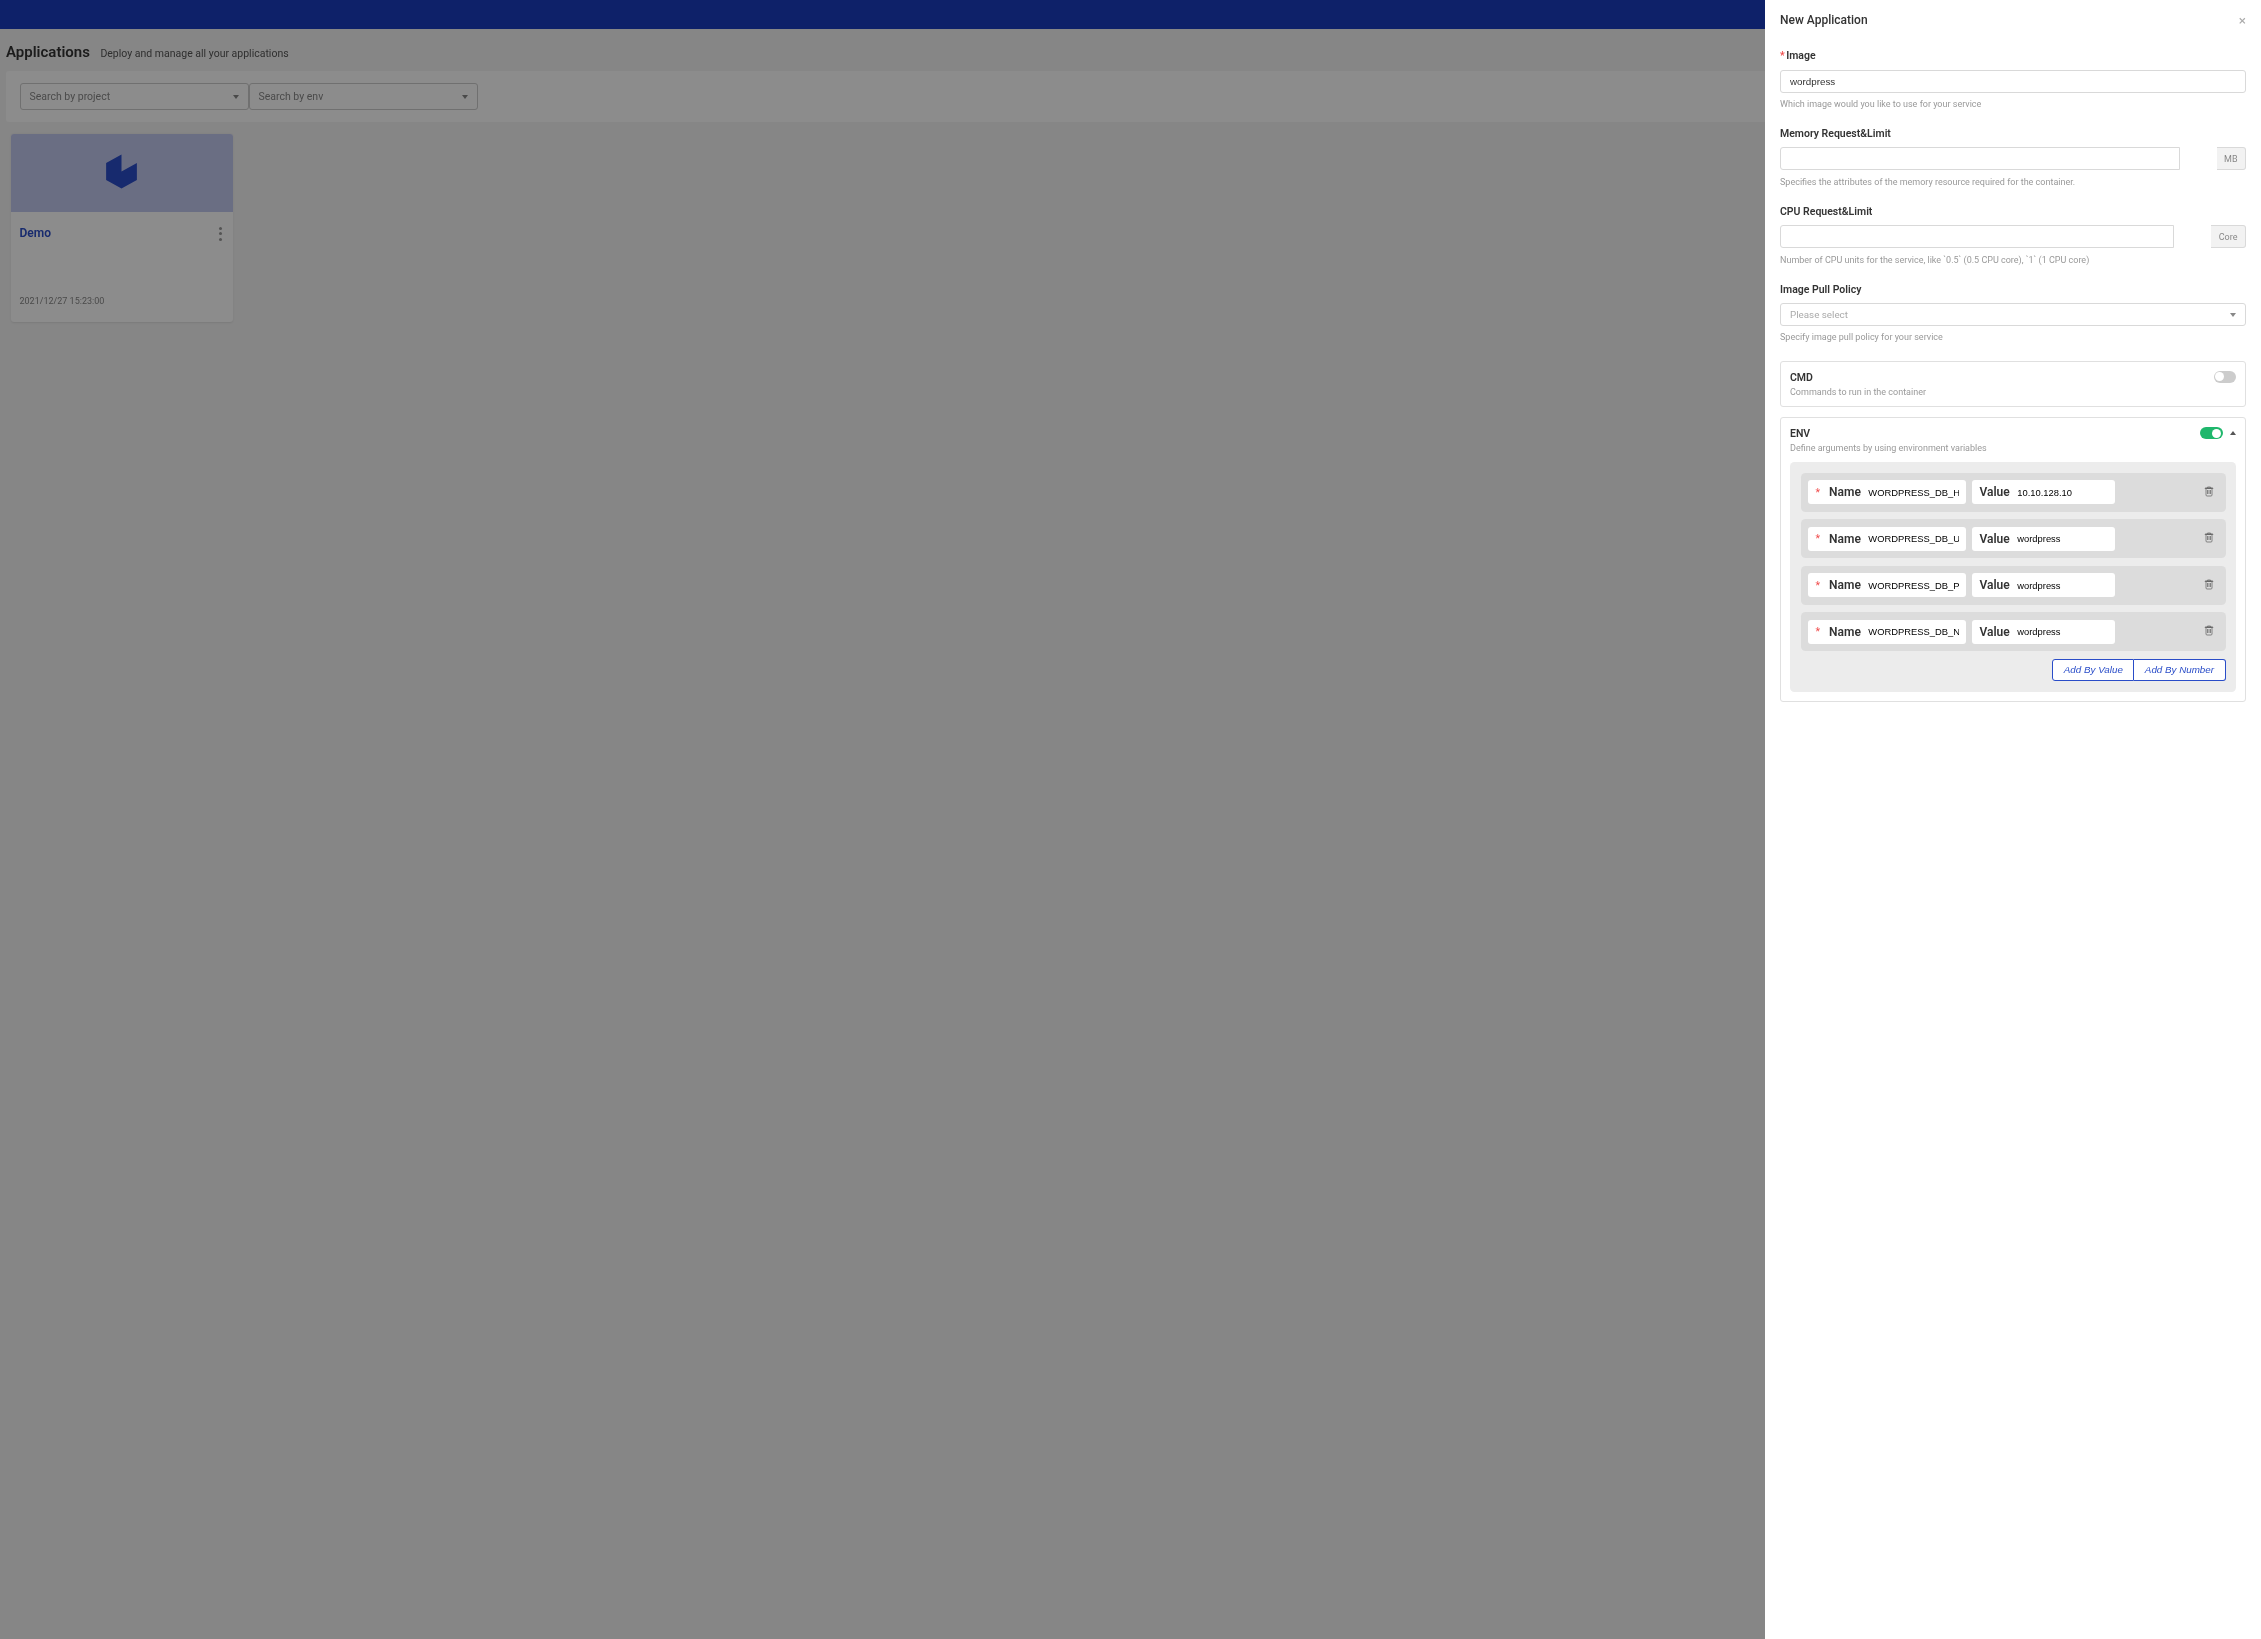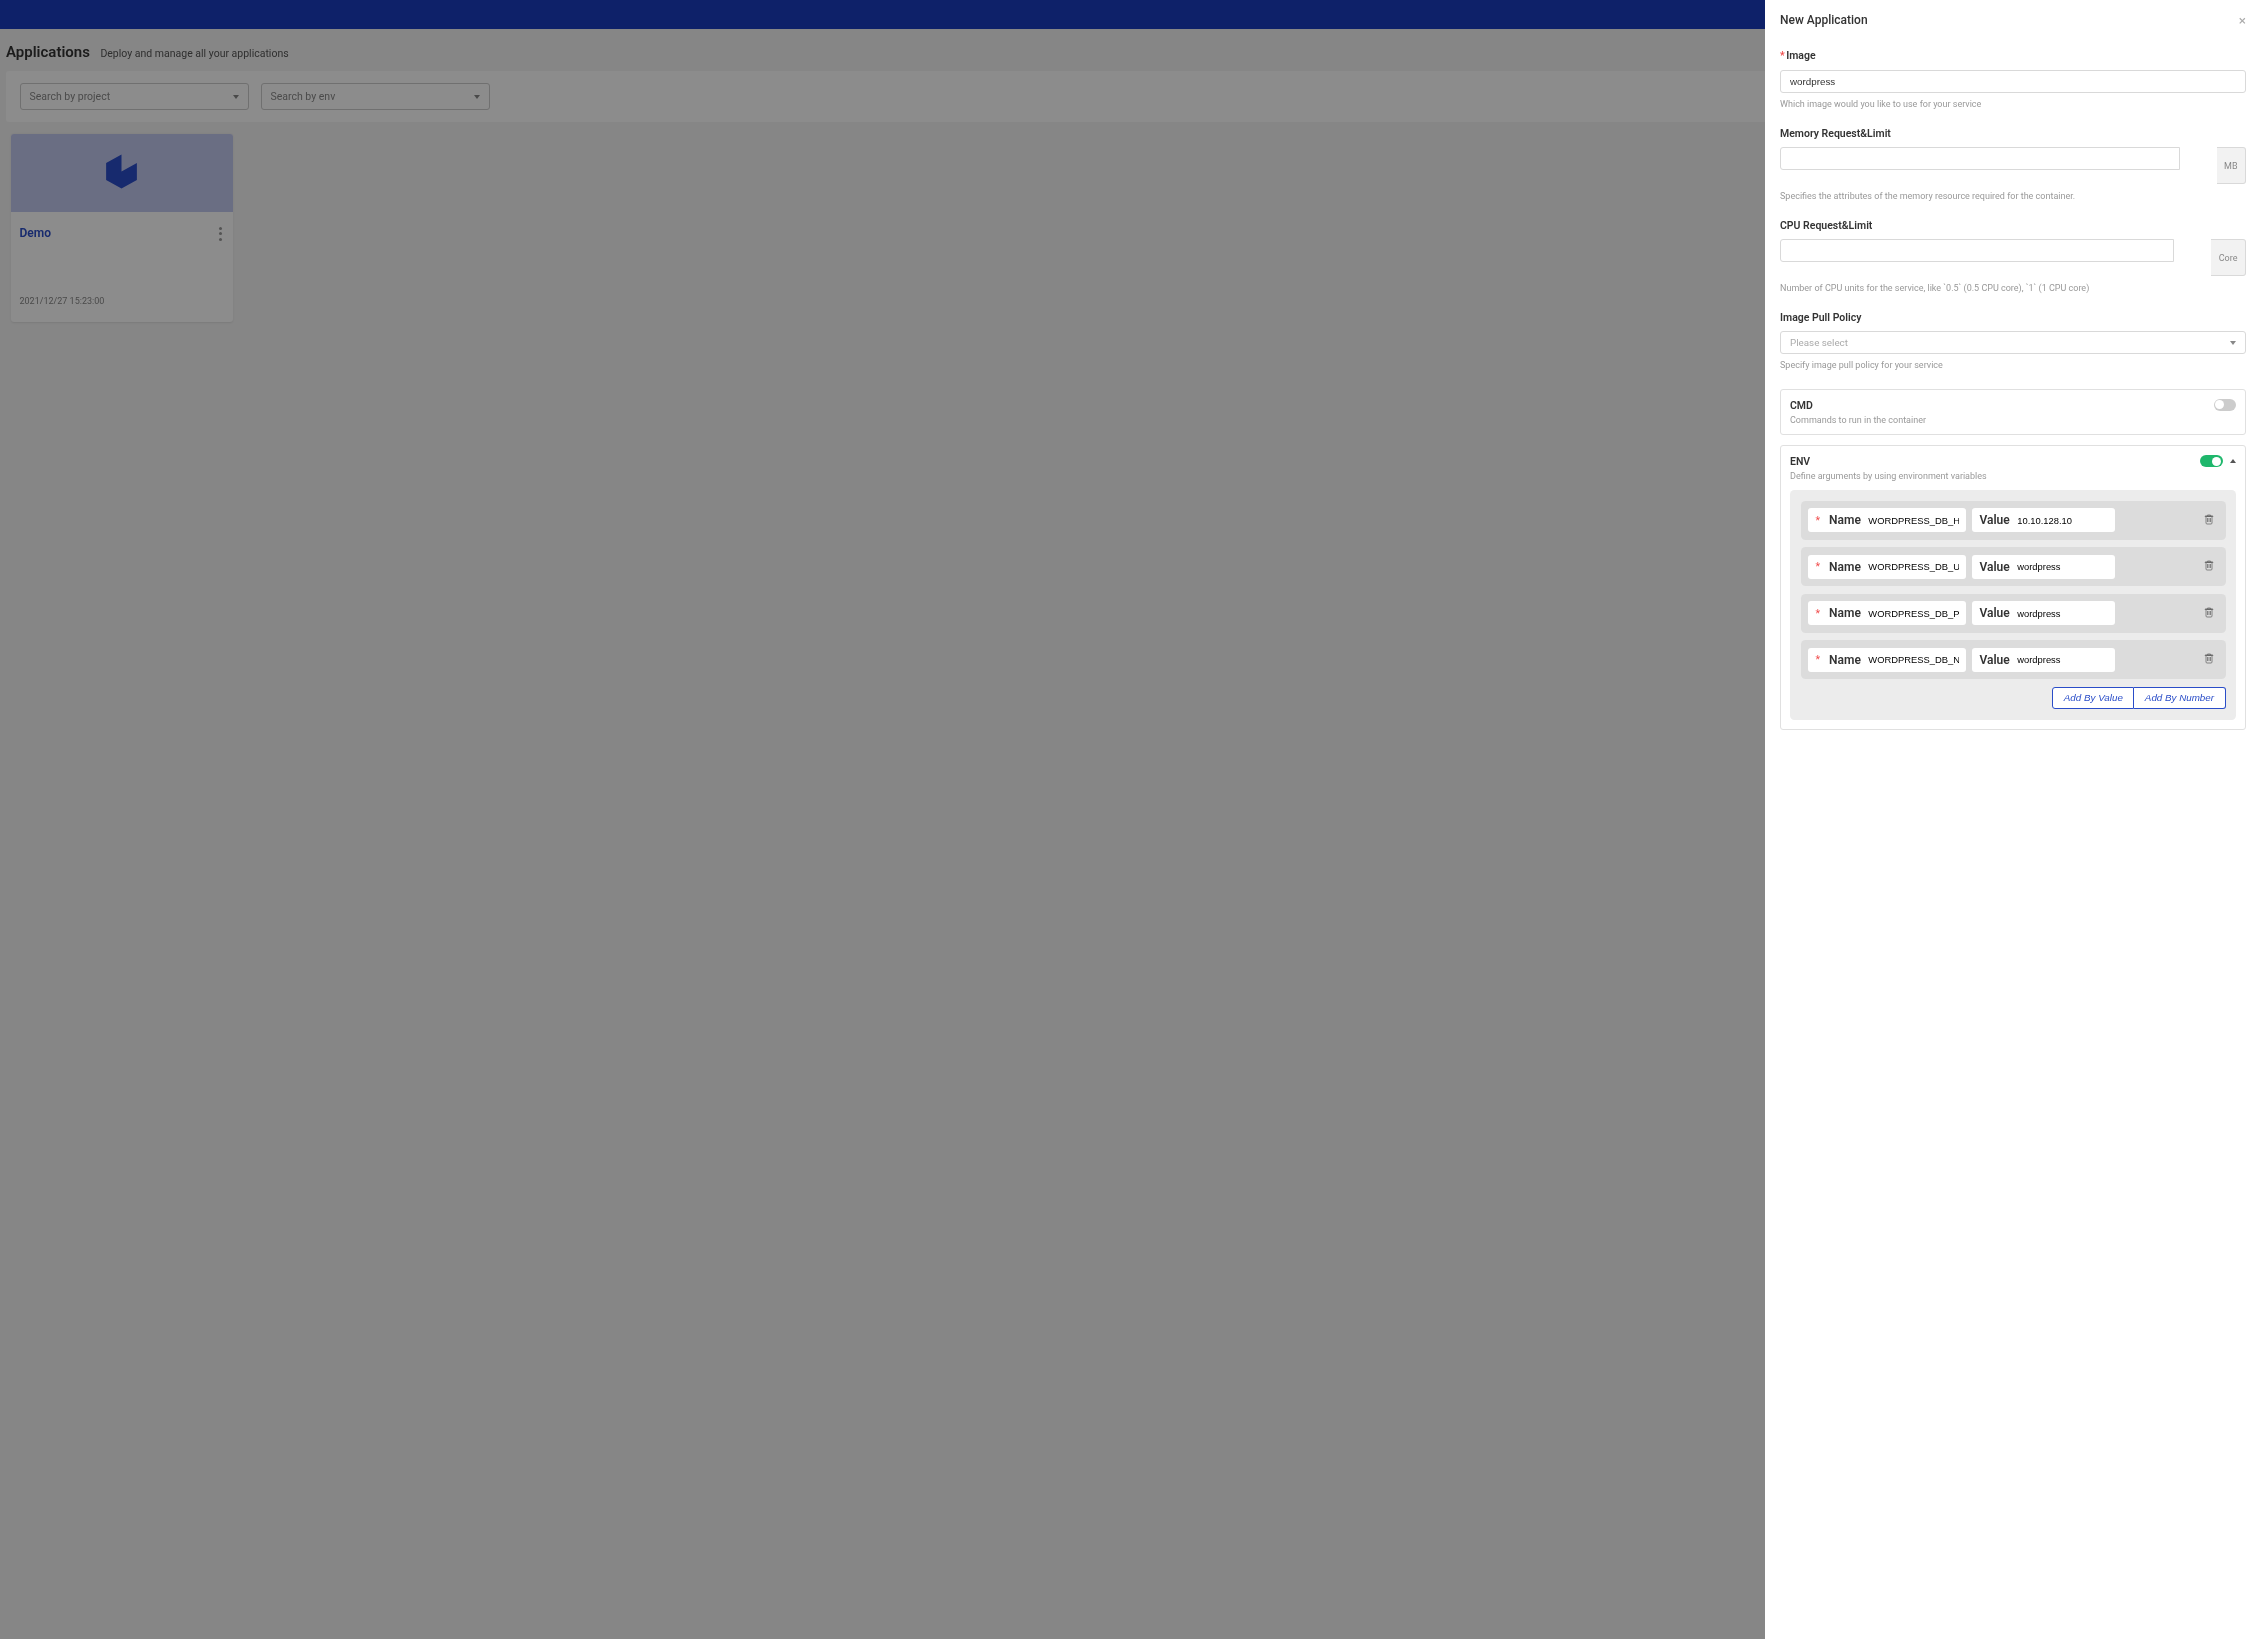--- a/index.html
+++ b/index.html
@@ -1,21 +1,21 @@
 <!DOCTYPE html>
 <html style="font-size:12px"><head>
 <meta charset="utf-8">
 <style>
 * { box-sizing: border-box; margin: 0; padding: 0; }
 body { font-family: -apple-system, BlinkMacSystemFont, "Segoe UI", Roboto, sans-serif; background: #f5f5f5; color: #333; font-size: 10.5px; overflow: hidden; }
 .top-bar { height: 29px; background: #1a3dbf; width: 100%; }
 .page-header { padding: 13.5px 6px 10.5px; display: flex; align-items: baseline; gap: 10.5px; }
 .page-title { font-size: 15px; font-weight: 600; }
 .page-subtitle { font-size: 10.5px; color: #555; }
-.filters { background: #fff; margin: 0 6px; padding: 12px 13.5px; border-radius: 3px; display: flex; gap: 12px; }
+.filters { background: #fff; margin: 0 6px; padding: 12px 13.5px; border-radius: 3px; display: flex; gap: 0; }
 .select { flex: 0 0 229px; height: 27px; border: 0.8px solid #ccc; border-radius: 3px; padding: 0 9px; display: flex; align-items: center; justify-content: space-between; color: #888; background: #fff; cursor: pointer; }
 .chevron-down { width: 0; height: 0; border-left: 3.8px solid transparent; border-right: 3.8px solid transparent; border-top: 4.5px solid #888; }
 .cards { padding: 12px 10.5px; }
 .card { width: 222px; background: #fff; border-radius: 3px; box-shadow: 0 0.8px 2.3px rgba(0,0,0,0.1); overflow: hidden; }
 .card-top { height: 78px; background: #c2c8ef; display: flex; align-items: center; justify-content: center; }
 .box-icon svg { width: 41px; height: 41px; fill: #2a4dc8; }
 .card-body { padding: 13.5px 9px 16.5px; position: relative; min-height: 110px; }
 .card-title { color: #2a4dc8; font-weight: 600; font-size: 12px; }
 .card-menu { position: absolute; top: 12px; right: 7.5px; display: flex; flex-direction: column; gap: 2.3px; cursor: pointer; padding: 3px; }
 .card-menu span { width: 3px; height: 3px; background: #999; border-radius: 50%; }
@@ -27,21 +27,21 @@
 .drawer-title { font-size: 12px; font-weight: 500; }
 .close-x { color: #aaa; font-size: 13.5px; cursor: pointer; }
 .form-group { margin-bottom: 16.5px; }
 .form-label { font-weight: 600; font-size: 10.5px; color: #333; display: block; margin-bottom: 7.5px; }
 .req { color: #f04b4b; margin-right: 1.5px; }
 .input { width: 100%; height: 23px; border: 0.8px solid #d9d9d9; border-radius: 3px; padding: 0 9px; font-size: 9.8px; color: #333; }
 .input::placeholder { color: #aaa; }
 .hint { font-size: 9px; color: #999; margin-top: 5.3px; line-height: 1.4; }
 .input-addon { display: flex; }
 .input-addon .input { border-top-right-radius: 0; border-bottom-right-radius: 0; }
-.addon { height: 37px; padding: 0 7.5px; border: 0.8px solid #d9d9d9; border-left: none; border-radius: 0 3px 3px 0; background: #f2f2f2; color: #888; font-size: 9px; display: flex; align-items: center; margin-left: 37px; }
+.addon { height: 23px; padding: 0 7.5px; border: 0.8px solid #d9d9d9; border-left: none; border-radius: 0 3px 3px 0; background: #f2f2f2; color: #888; font-size: 9px; display: flex; align-items: center; margin-left: 37px; }
 .select-input { width: 100%; height: 23px; border: 0.8px solid #d9d9d9; border-radius: 3px; padding: 0 9px; font-size: 9.8px; display: flex; align-items: center; justify-content: space-between; cursor: pointer; }
 .select-input .placeholder { color: #aaa; }
 .collapse-box { border: 0.8px solid #e0e0e0; border-radius: 3px; padding: 9px; margin-bottom: 10.5px; }
 .collapse-head { display: flex; justify-content: space-between; align-items: flex-start; }
 .collapse-info h4 { font-weight: 600; font-size: 10.5px; color: #333; margin-bottom: 3px; }
 .collapse-info p { font-size: 9px; color: #999; }
 .collapse-ctrl { display: flex; align-items: center; gap: 7.5px; }
 .switch { width: 22.5px; height: 12px; background: #ccc; border-radius: 6px; position: relative; cursor: pointer; }
 .switch.on { background: #1fb76c; }
 .switch::after { content: ""; position: absolute; width: 9px; height: 9px; background: #fff; border-radius: 50%; top: 1.5px; left: 1.5px; transition: left .15s; }

